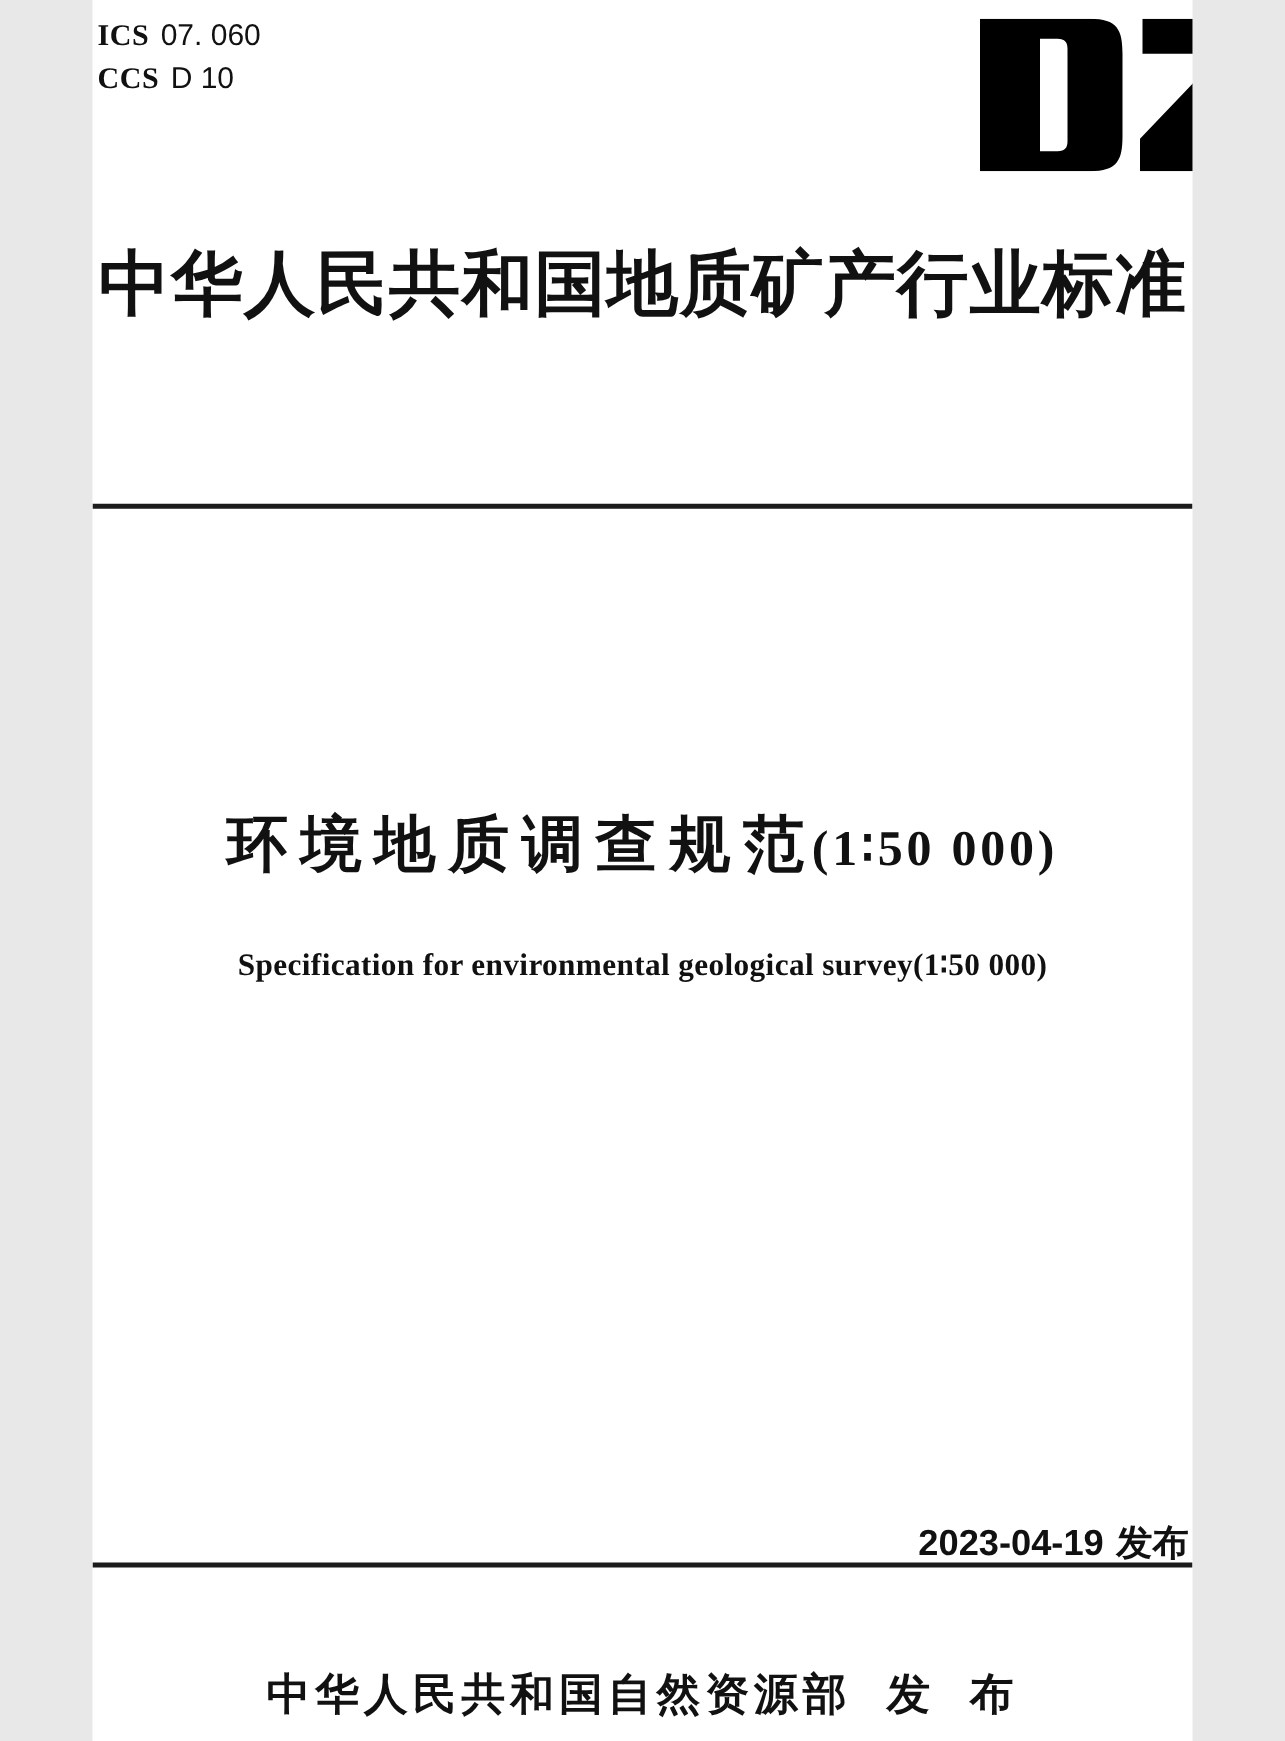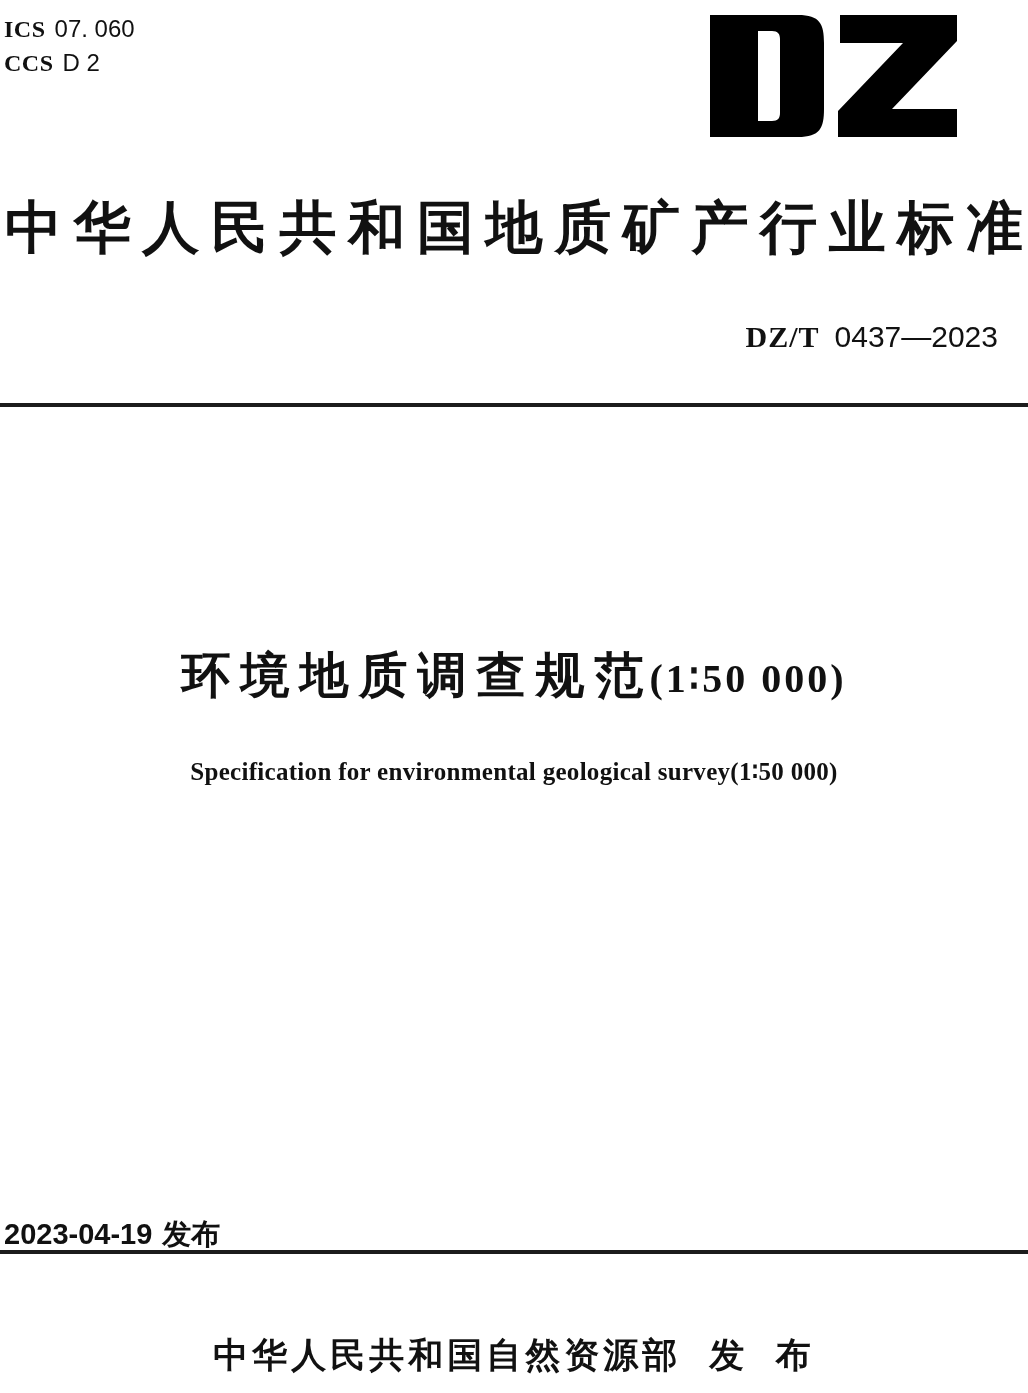--- a/index.html
+++ b/index.html
@@ -1,18 +1,18 @@
 <!DOCTYPE html>
 <html><head>
 <meta charset="utf-8">
 <style>
   html, body { margin: 0; padding: 0; background: #e8e8e8; }
   .page {
     position: relative;
-    width: 1028px;
+    width: 880px;
     height: 1393px;
     margin: 0 auto;
     background: #ffffff;
     color: #111111;
     overflow: hidden;
     font-family: "Liberation Sans", "DejaVu Sans", sans-serif;
   }
   .hei  { font-family: "Liberation Sans", "DejaVu Sans", sans-serif; }
 
   
@@ -48,21 +48,21 @@
   .title-scale { font-family: "Liberation Serif", "DejaVu Serif", serif; font-weight: bold; font-size: 40px; letter-spacing: 3px; margin-left: -4px; }
 
   .sub-title {
     position: absolute; top: 757px; left: 0; width: 100%; text-align: center;
     font-family: "Liberation Serif", "DejaVu Serif", serif; font-weight: bold; font-size: 25px; letter-spacing: 0.3px;
   }
 
   
   .dates {
     position: absolute; top: 1215px; left: 4px; right: 3px;
-    display: flex; justify-content: flex-start;
+    display: flex; justify-content: flex-end;
     font-size: 29px; font-weight: bold; white-space: nowrap;
   }
   .date-label { margin-left: 10px; }
 
   
   .publisher {
     position: absolute; top: 1332px; left: 0; width: 100%; text-align: center;
     font-weight: bold; font-size: 35px; letter-spacing: 4px; white-space: nowrap;
   }
   .publish-label { margin-left: 28px; word-spacing: 14px; }
@@ -70,21 +70,21 @@
 </head>
 <body>
 
 <div class="page">
 
   <div class="codes">
     <div class="code-line">
       <span class="code-label">ICS</span><span class="code-value">07. 060</span>
     </div>
     <div class="code-line">
-      <span class="code-label">CCS</span><span class="code-value">D 2</span>
+      <span class="code-label">CCS</span><span class="code-value">D 10</span>
     </div>
   </div>
 
   <div class="logo">
     <span class="visually-hidden">DZ</span>
     <svg viewBox="0 0 247 122" width="247" height="122">
       <path fill="#000" fill-rule="evenodd" d="M0,0 H88 C110,0 114,9 114,28 V94 C114,113 110,122 88,122 H0 Z
            M48,16 H62 C68,16 70,19 70,24 V98 C70,103 68,106 62,106 H48 Z"></path>
       <path fill="#000" d="M130,0 H247 V26 L182,94 H247 V122 H128 V96 L193,28 H130 Z"></path>
     </svg>
@@ -101,23 +101,20 @@
       <span>地</span>
       <span>质</span>
       <span>矿</span>
       <span>产</span>
       <span>行</span>
       <span>业</span>
       <span>标</span>
       <span>准</span>
     </div>
 
-  <div class="std-no">
-    <span class="std-prefix">DZ/T</span><span class="std-number">0437—2023</span>
-  </div>
 
   <div class="rule rule-top"></div>
 
   <div class="main-title">
     <span class="title-cn">环境地质调查规范</span><span class="title-scale">(1∶50 000)</span>
   </div>
 
   <div class="sub-title">Specification for environmental geological survey(1∶50 000)</div>
 
   <div class="dates">

